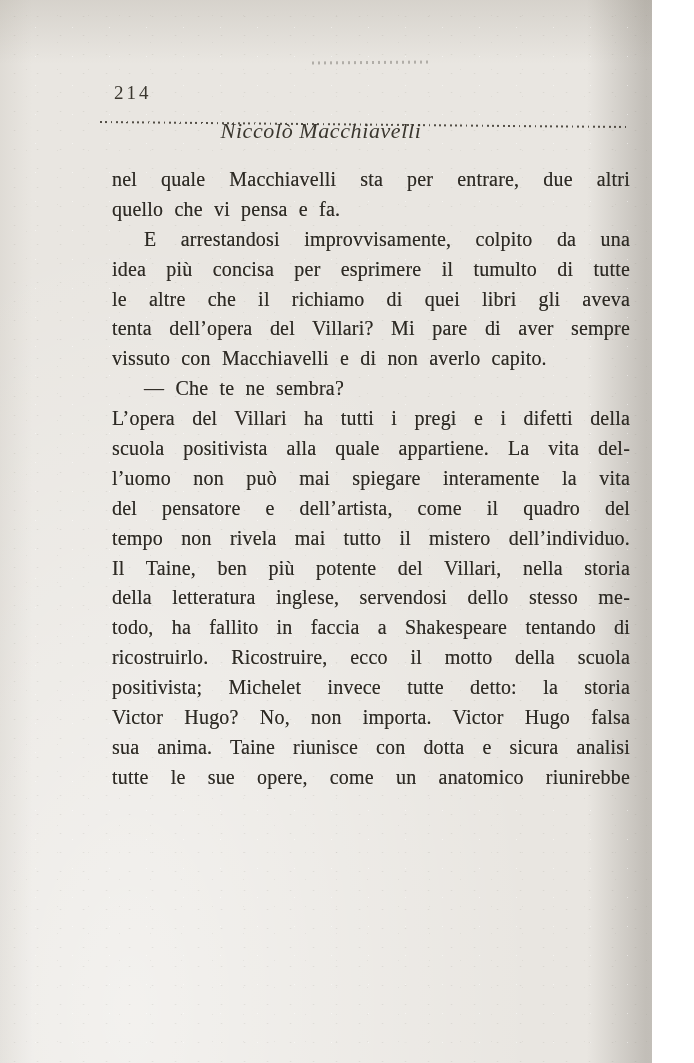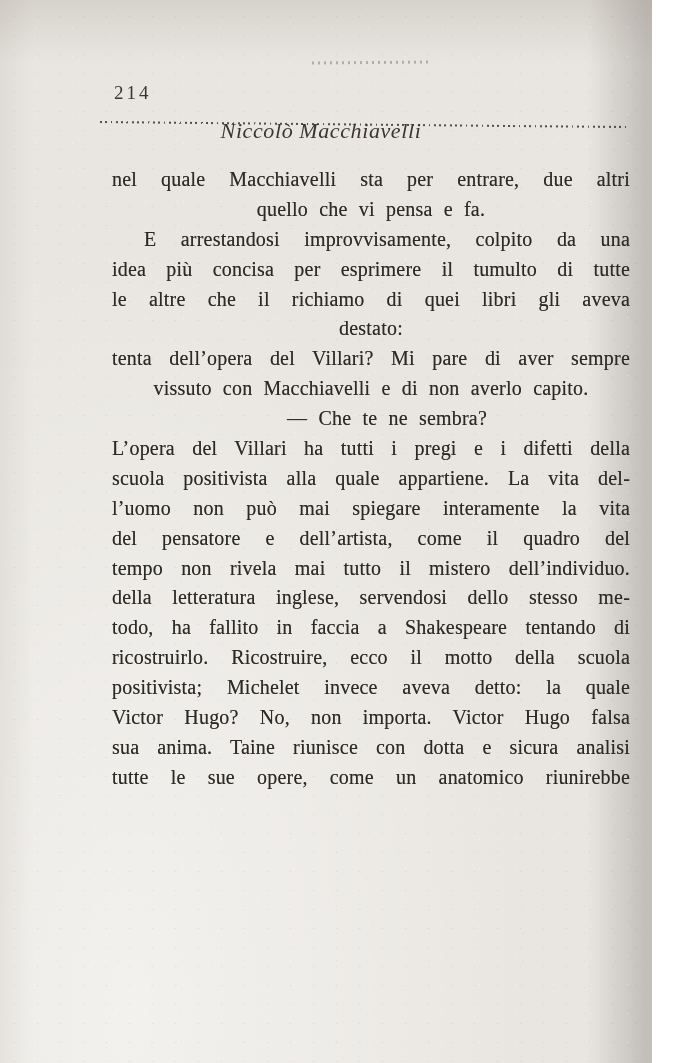--- a/index.html
+++ b/index.html
@@ -94,21 +94,20 @@
     text-shadow: 0 0 0.6px rgba(45,42,36,0.55);
     letter-spacing: 0.2px;
     margin-top: 12px;
   }
 
   .line {
     line-height: 29.9px;
     height: 29.9px;
     white-space: nowrap;
     word-spacing: 0.30em;
-    text-align: center;
   }
   .line.just {
     white-space: normal;
     word-spacing: 0.05em;
     text-align: justify;
     text-align-last: justify;
   }
   .line.indent { padding-left: 32px; }
 
   .binding-shadow {
@@ -141,33 +140,33 @@
   <div class="showthrough"></div>
 
   <div class="dotted-rule"></div>
 
   <div class="text-block">
       <div class="line just">nel quale Macchiavelli sta per entrare, due altri</div>
       <div class="line">quello che vi pensa e fa.</div>
       <div class="line indent just">E arrestandosi improvvisamente, colpito da una</div>
       <div class="line just">idea più concisa per esprimere il tumulto di tutte</div>
       <div class="line just">le altre che il richiamo di quei libri gli aveva</div>
-      <div class="line">destato:</div>
       <div class="line just">tenta dell’opera del Villari? Mi pare di aver sempre</div>
       <div class="line">vissuto con Macchiavelli e di non averlo capito.</div>
       <div class="line indent">— Che te ne sembra?</div>
       <div class="line just">L’opera del Villari ha tutti i pregi e i difetti della</div>
       <div class="line just">scuola positivista alla quale appartiene. La vita del-</div>
       <div class="line just">l’uomo non può mai spiegare interamente la vita</div>
       <div class="line just">del pensatore e dell’artista, come il quadro del</div>
       <div class="line just">tempo non rivela mai tutto il mistero dell’individuo.</div>
+      <div class="line just">Il Taine, ben più potente del Villari, nella storia</div>
       <div class="line just">della letteratura inglese, servendosi dello stesso me-</div>
       <div class="line just">todo, ha fallito in faccia a Shakespeare tentando di</div>
       <div class="line just">ricostruirlo. Ricostruire, ecco il motto della scuola</div>
-      <div class="line just">positivista; Michelet invece aveva detto: la quale</div>
+      <div class="line just">positivista; Michelet invece tutte detto: la storia</div>
       <div class="line just">Victor Hugo? No, non importa. Victor Hugo falsa</div>
       <div class="line just">sua anima. Taine riunisce con dotta e sicura analisi</div>
       <div class="line just">tutte le sue opere, come un anatomico riunirebbe</div>
     </div>
 
   <div class="binding-shadow"></div>
 
 </div>
 
 </body></html>

